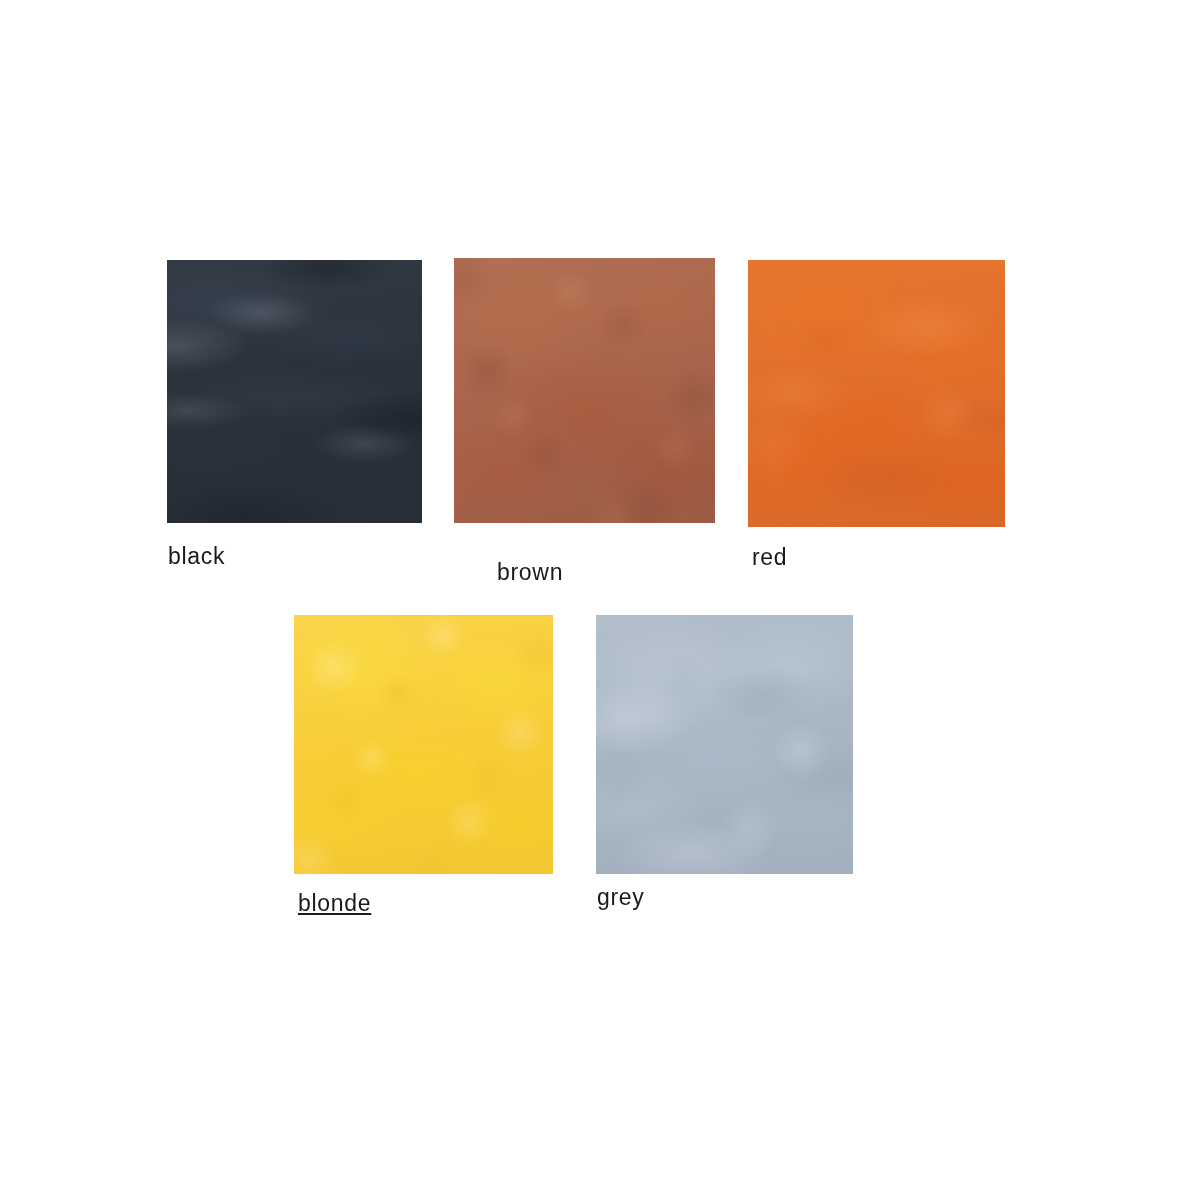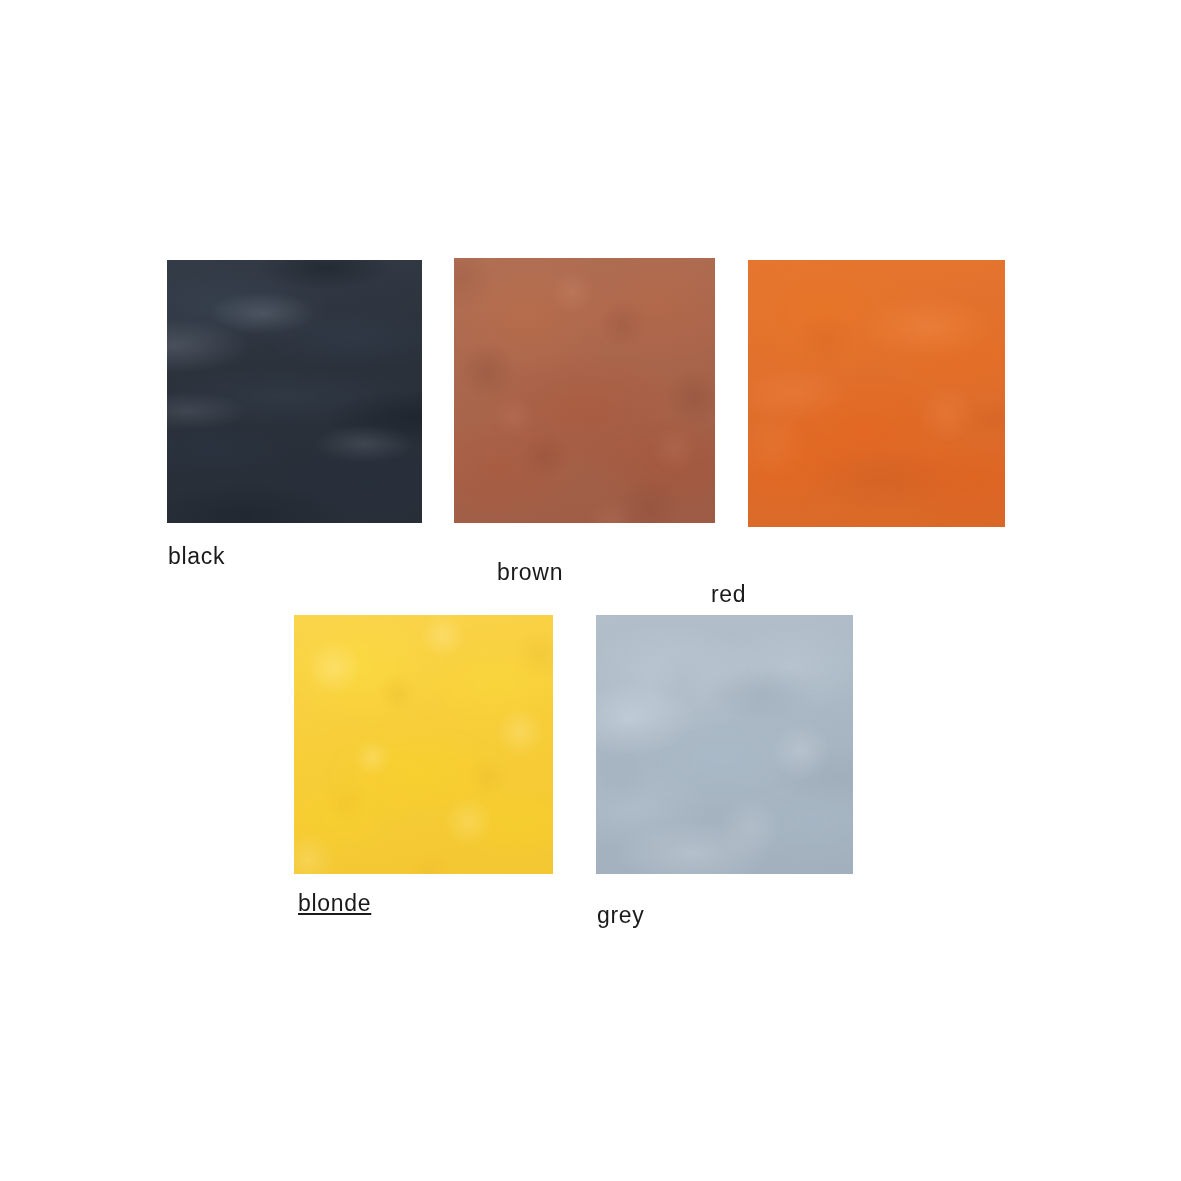--- a/index.html
+++ b/index.html
@@ -65,23 +65,23 @@
 
   
   .card-black  { left: 167px; top: 260px; width: 255px; height: 263px; }
   .card-brown  { left: 454px; top: 258px; width: 261px; height: 265px; }
   .card-red    { left: 748px; top: 260px; width: 257px; height: 267px; }
   .card-blonde { left: 294px; top: 615px; width: 259px; height: 259px; }
   .card-grey   { left: 596px; top: 615px; width: 257px; height: 259px; }
 
   .label-black  { left: 168px; top: 545px; }
   .label-brown  { left: 456px; top: 561px; margin-left: 41px; }
-  .label-red    { left: 711px; top: 546px; margin-top: 37px; }
+  .label-red    { left: 752px; top: 546px; }
   .label-blonde { left: 298px; top: 892px; text-decoration: underline; }
-  .label-grey   { left: 597px; top: 886px; margin-top: 18px; }
+  .label-grey   { left: 597px; top: 886px; }
 
   
   .tile-black {
     background-color: #2c333d;
     background-image:
       radial-gradient(ellipse 70% 26% at 22% 18%, rgba(168,182,196,0.30), rgba(168,182,196,0) 62%),
       radial-gradient(ellipse 62% 20% at 74% 30%, rgba(150,166,182,0.26), rgba(150,166,182,0) 60%),
       radial-gradient(ellipse 86% 18% at 46% 52%, rgba(180,194,206,0.22), rgba(180,194,206,0) 64%),
       radial-gradient(ellipse 54% 16% at 18% 72%, rgba(128,144,160,0.24), rgba(128,144,160,0) 62%),
       radial-gradient(ellipse 66% 22% at 80% 84%, rgba(118,134,150,0.20), rgba(118,134,150,0) 64%),

